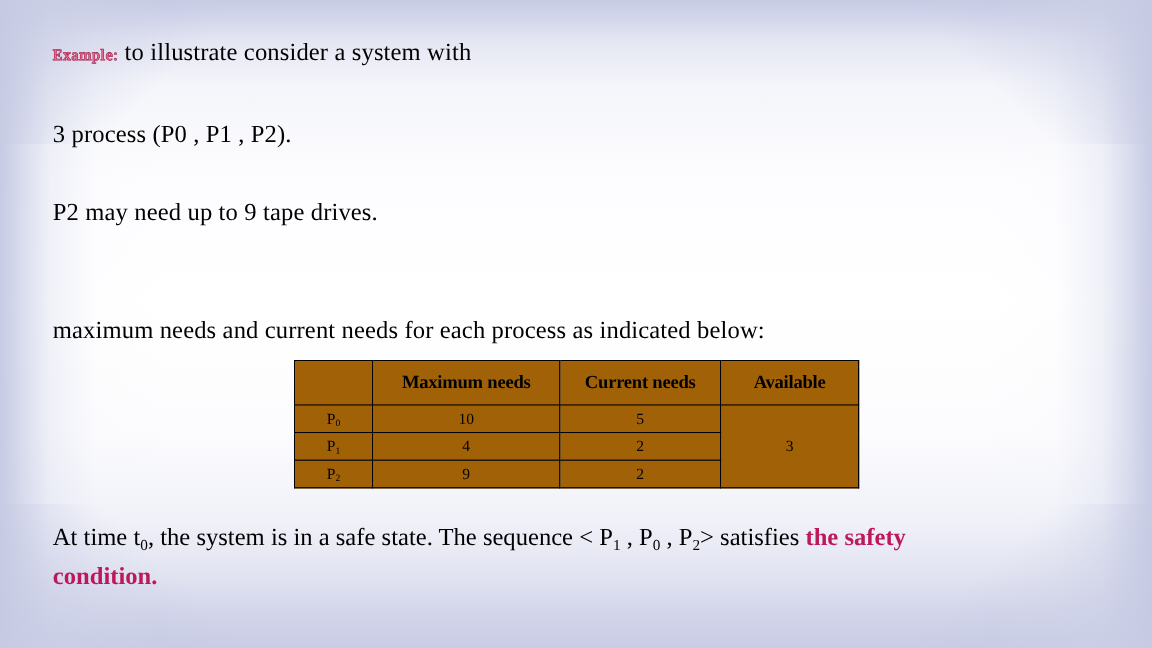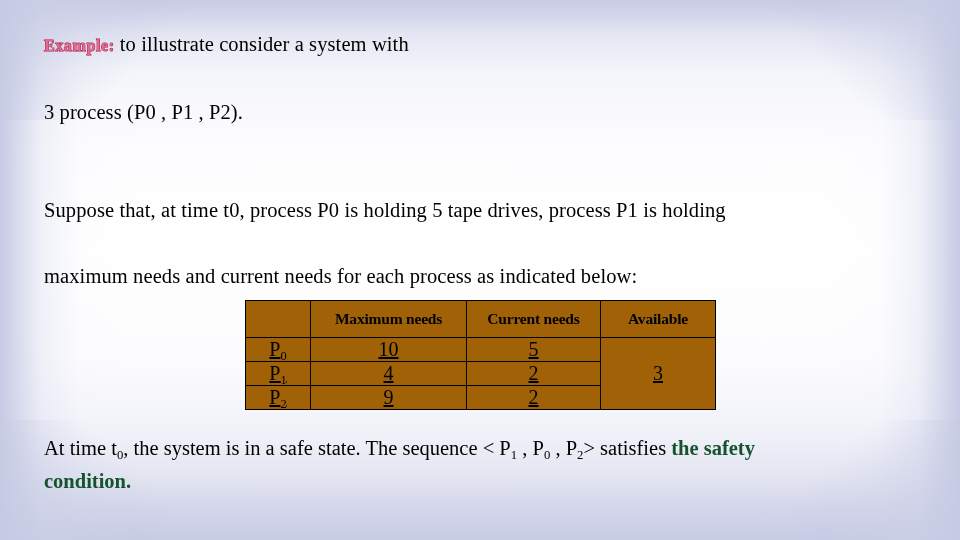--- a/index.html
+++ b/index.html
@@ -90,38 +90,38 @@
     top: 432px;
     width: 884px;
     font-size: 20.5px;
     line-height: 32.8px;
     color: #000000;
   }
 
   
   .wordart {
     font-family: "Liberation Serif", "DejaVu Serif", serif;
-    font-weight: bold;
-    font-size: 16px;
+    font-weight: normal;
+    font-size: 13px;
     color: #e46a94;
     background-image: repeating-linear-gradient(
         90deg,
         rgba(255,255,255,0.88) 0px,
         rgba(255,255,255,0.88) 1px,
         rgba(255,255,255,0) 1px,
         rgba(255,255,255,0) 3px);
     -webkit-background-clip: text;
     background-clip: text;
     -webkit-text-stroke: 0.9px #a21843;
     paint-order: stroke fill;
     letter-spacing: 0.6px;
     text-shadow: 0.5px 0 0 rgba(162,24,67,0.35);
   }
   .blue-bold {
-    color: #14532d;
+    color: #be185d;
     font-weight: bold;
   }
   sub {
     font-size: 0.62em;
     vertical-align: baseline;
     position: relative;
     top: 0.30em;
     line-height: 0;
   }
 
@@ -144,22 +144,21 @@
     font-weight: normal;
   }
   #needs-table thead th {
     font-weight: bold;
     height: 36px;
     font-size: 15.5px;
     letter-spacing: -0.2px;
   }
   #needs-table tbody td {
     height: 22px;
-    font-size: 20px;
-    text-decoration: underline;
+    font-size: 13px;
   }
   .col-proc   { width: 64px; }
   .col-max    { width: 155px; }
   .col-cur    { width: 133px; }
   .col-avail  { width: 114px; }
   .proc-cell  { font-weight: bold; font-size: 15.5px; }
   .avail-cell { font-size: 15px; }
   .corner-cell { background: #ffffff; }
 </style>
 </head>
@@ -174,22 +173,22 @@
   <div class="bg-corner bl"></div>
   <div class="bg-corner br"></div>
 
   <div id="content">
 
     <div class="para-top">
       <span class="wordart">Example:</span><span> to illustrate consider a system with</span><br>
       <br>
       <span>3 process (P0 , P1 , P2).</span><br>
       <br>
-      <br>
-      <span>Suppose that, at time t0, process P0 is holding 5 tape drives, process P1 is holding</span><br>
+      <span>P2 may need up to 9 tape drives.</span><br>
+      <br>
       <br>
       <span>maximum needs and current needs for each process as indicated below:</span>
     </div>
 
     <table id="needs-table">
       <thead>
         <tr>
           <th class="col-proc corner-cell"></th>
           <th class="col-max">Maximum needs</th>
           <th class="col-cur">Current needs</th>

